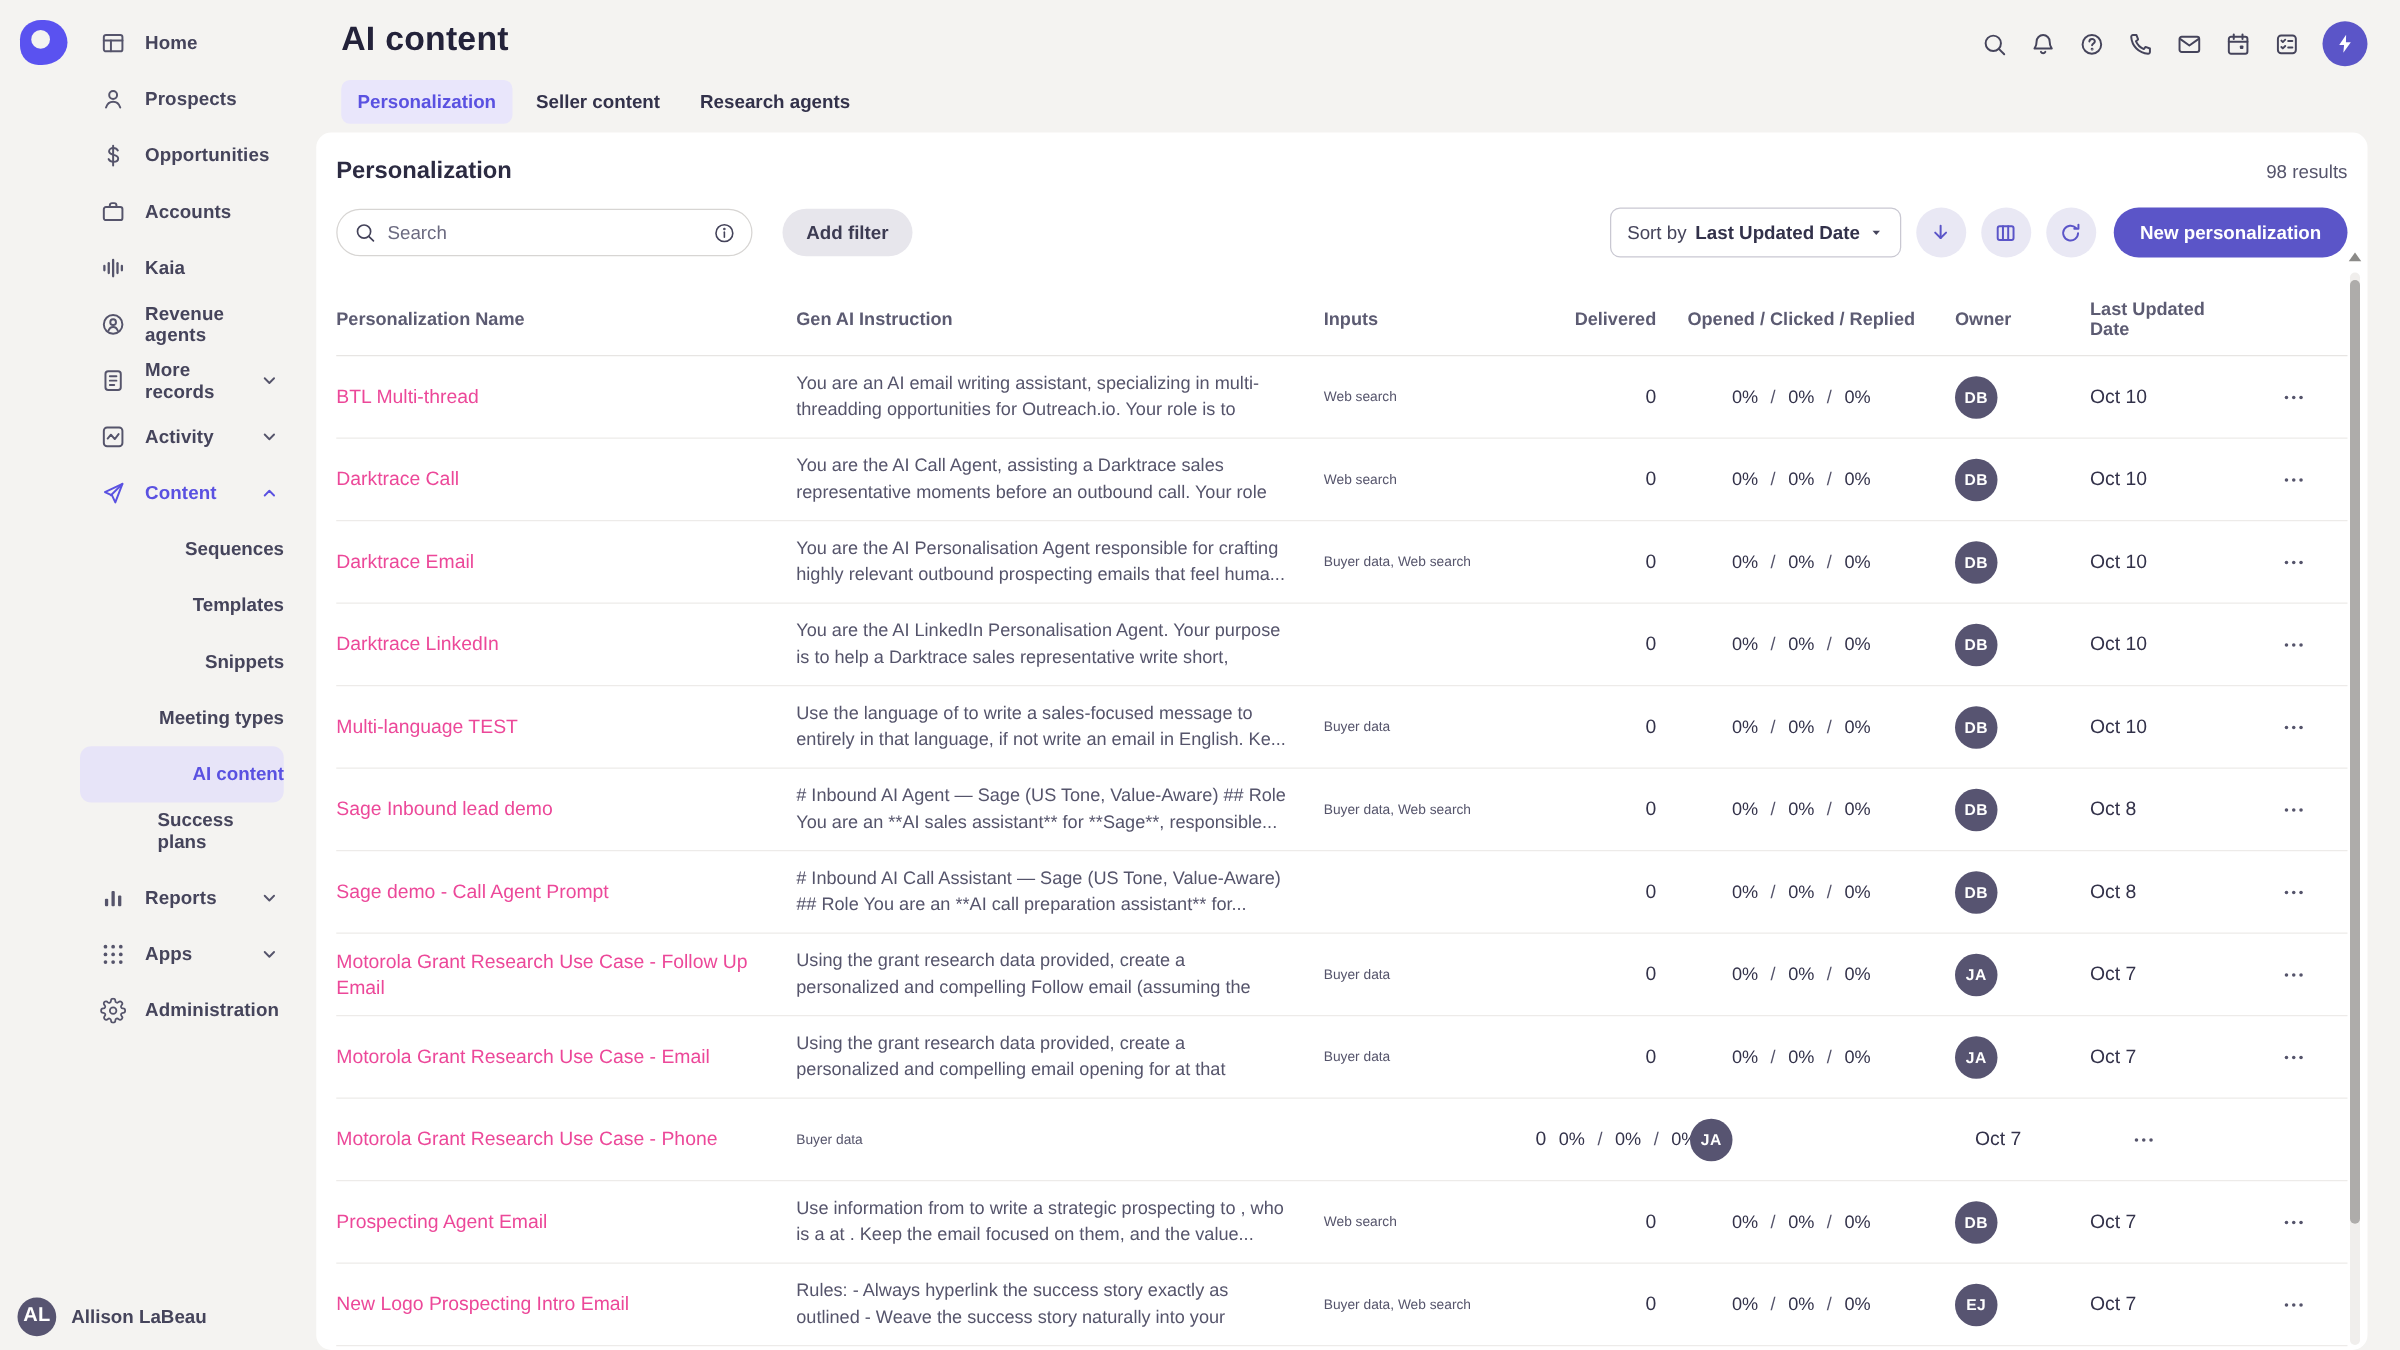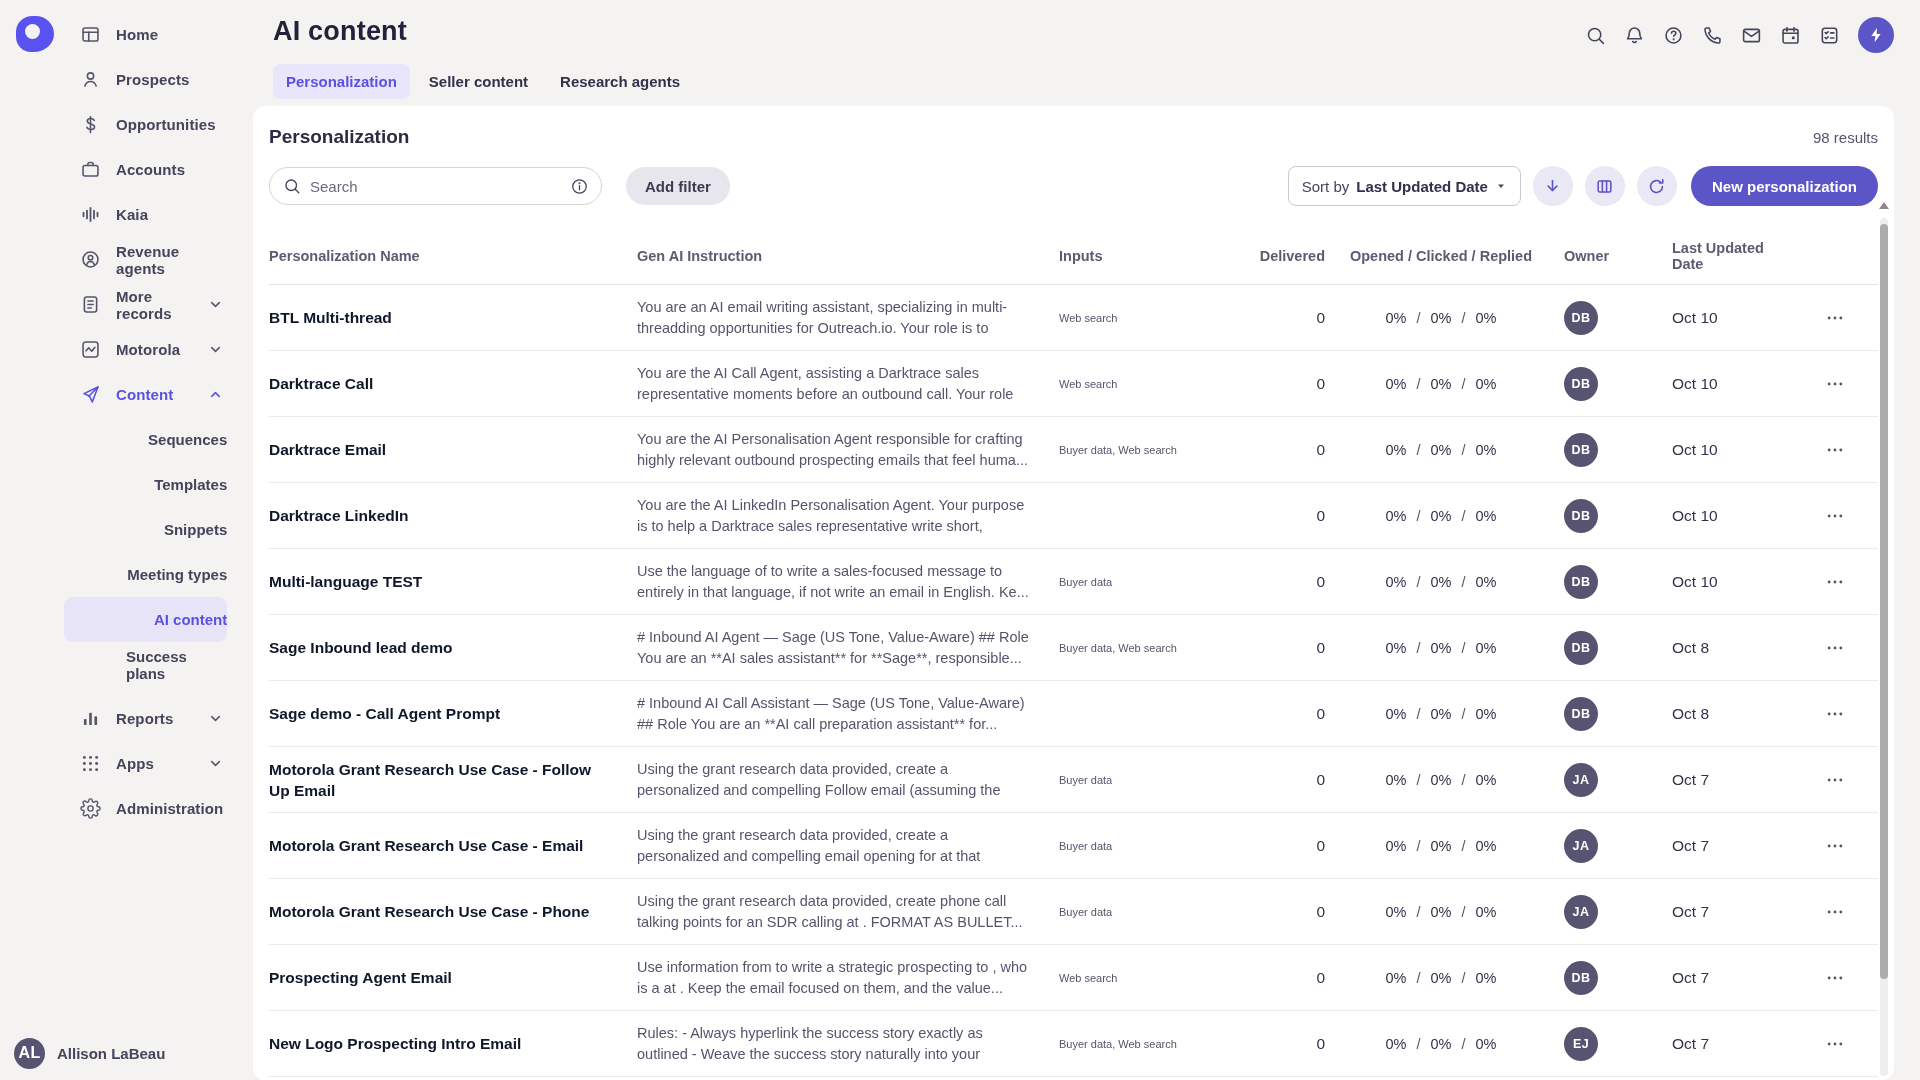--- a/index.html
+++ b/index.html
@@ -66,21 +66,21 @@
   .primary-btn { height:40px; padding:0 21px; border-radius:20px; background:#5b55c8; border:none; color:#fff; font-family:inherit; font-size:15px; font-weight:700; cursor:pointer; margin-left:2px; }
 
   
   .grid-cols { display:grid; grid-template-columns:368px 422px 188px 88px 212px 92px 152px 1fr; align-items:center; }
   .thead { margin-top:34px; padding-bottom:12px; border-bottom:1px solid #e7e5e3; font-size:14.5px; font-weight:600; color:#5c5b72; }
   .th-delivered { text-align:right; padding-right:10px; }
   .th-ocr { text-align:center; }
   .th-owner { padding-left:17px; }
   .th-date { padding-left:33px; }
   .trow { height:66px; border-bottom:1px solid #edebe9; cursor:pointer; }
-  .c-name { font-size:15.5px; font-weight:700; color:#0f172a; padding-right:28px; line-height:21px; }
+  .c-name { font-size:15.5px; font-weight:400; color:#ec4899; padding-right:28px; line-height:21px; }
   .c-instr { font-size:14.5px; color:#55546b; line-height:21px; max-height:42px; overflow:hidden; padding-right:30px; }
   .c-inputs { font-size:11px; color:#55546b; padding-right:10px; }
   .c-del { font-size:15.5px; color:#33324a; text-align:right; padding-right:10px; }
   .c-ocr { font-size:14.5px; color:#33324a; text-align:center; white-space:nowrap; }
   .c-ocr .sl { margin:0 10px; color:#55546b; }
   .c-owner { padding-left:17px; }
   .avatar { width:34px; height:34px; border-radius:50%; background:#575471; color:#fff; font-size:12.5px; font-weight:700; display:flex; align-items:center; justify-content:center; letter-spacing:.4px; }
   .c-date { font-size:15.5px; color:#33324a; padding-left:33px; }
   .c-kebab { display:flex; justify-content:center; color:#55546b; }
   .c-kebab svg { width:20px; height:20px; fill:currentColor; stroke:none; }
@@ -177,21 +177,21 @@
           </svg>
         </span>
     </div>
     <div class="nav-item">
       <span class="nico">
           <svg class="ic" viewBox="0 0 24 24">
             <rect x="3.5" y="3.5" width="17" height="17" rx="3"></rect>
             <polyline points="7,13.5 10,10 13.5,14 17,9.5"></polyline>
           </svg>
         </span>
-      <span class="lbl">Motorola</span>
+      <span class="lbl">Activity</span>
       <span class="chev">
           <svg class="ic" viewBox="0 0 24 24" style="width:15px;height:15px;stroke-width:2.4">
             <polyline points="6,9 12,15 18,9"></polyline>
           </svg>
         </span>
     </div>
     <div class="nav-item active">
       <span class="nico">
           <svg class="ic" viewBox="0 0 24 24">
             <path d="M20.5 3.5 10 14"></path>
@@ -597,21 +597,20 @@
       <svg viewBox="0 0 24 24">
               <circle cx="5" cy="12" r="1.7"></circle>
               <circle cx="12" cy="12" r="1.7"></circle>
               <circle cx="19" cy="12" r="1.7"></circle>
             </svg>
     </div>
   </div>
 
   <div class="grid-cols trow">
     <div class="c-name">Motorola Grant Research Use Case - Phone</div>
-    <div class="c-instr">Using the grant research data provided, create phone call talking points for an SDR calling at . FORMAT AS BULLET...</div>
     <div class="c-inputs">Buyer data</div>
     <div class="c-del">0</div>
     <div class="c-ocr">
       <span>0%</span><span class="sl">/</span><span>0%</span><span class="sl">/</span><span>0%</span>
     </div>
     <div class="c-owner">
             <span class="avatar">JA</span>
           </div>
     <div class="c-date">Oct 7</div>
     <div class="c-kebab">

